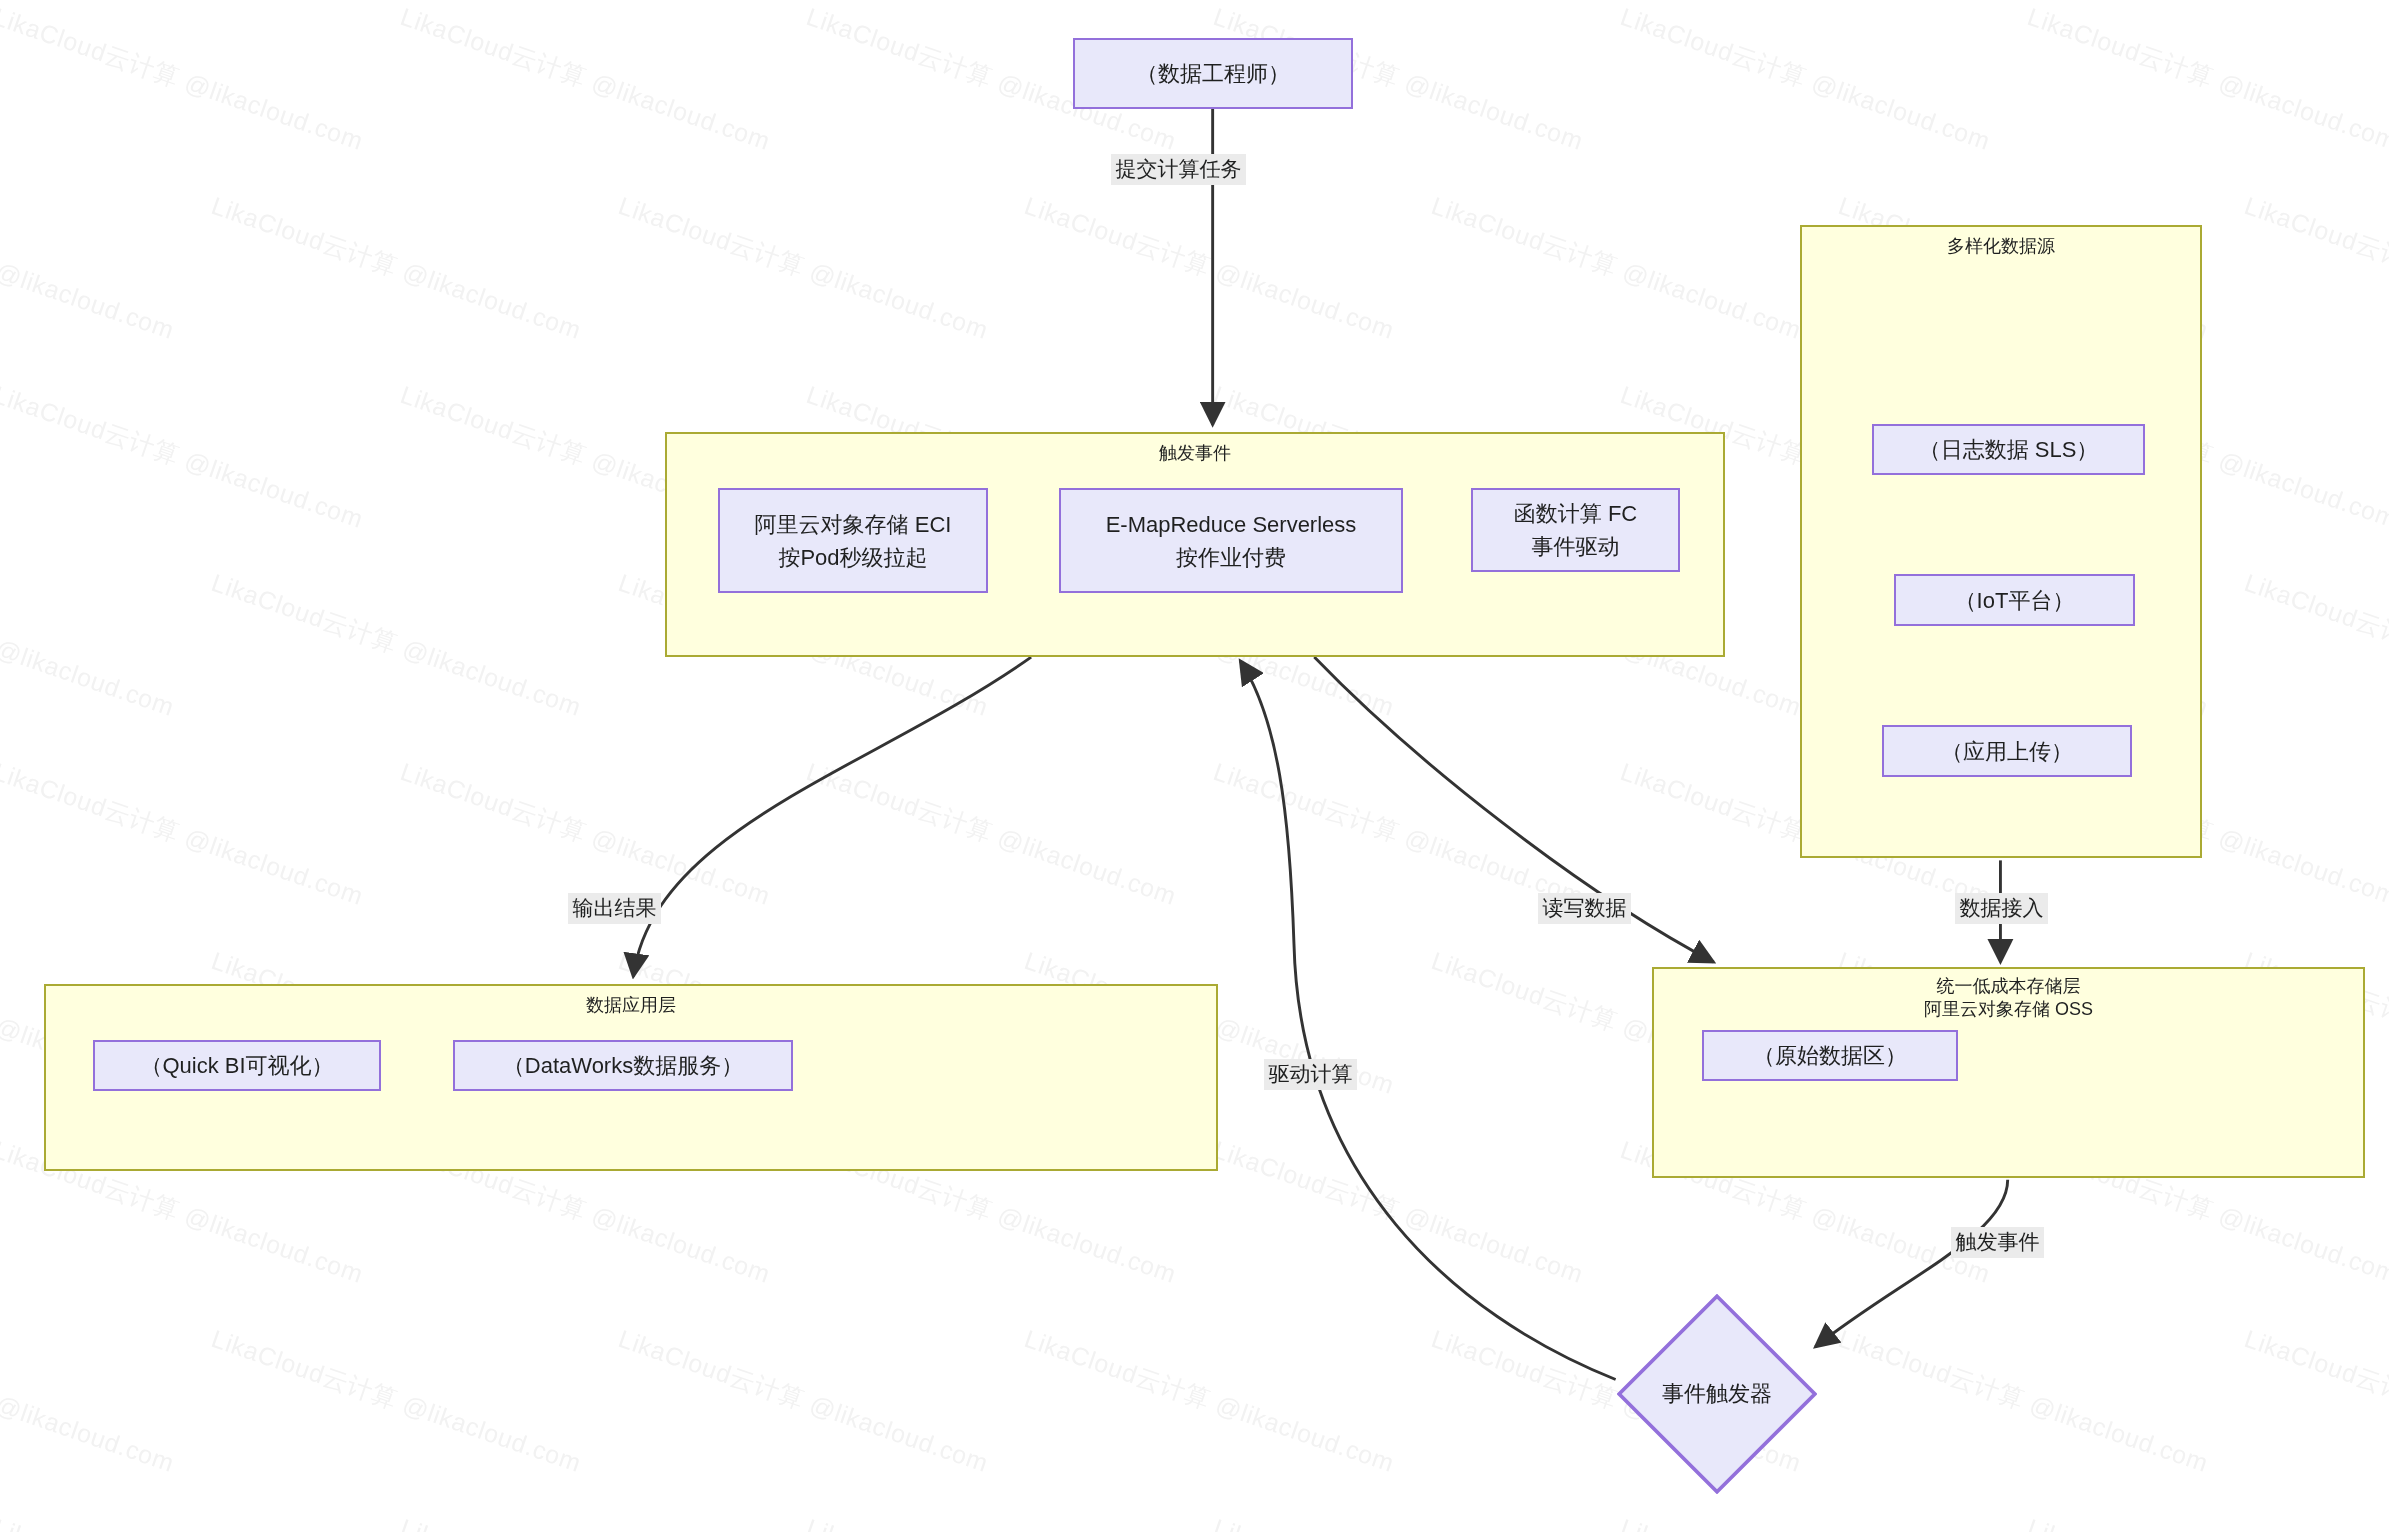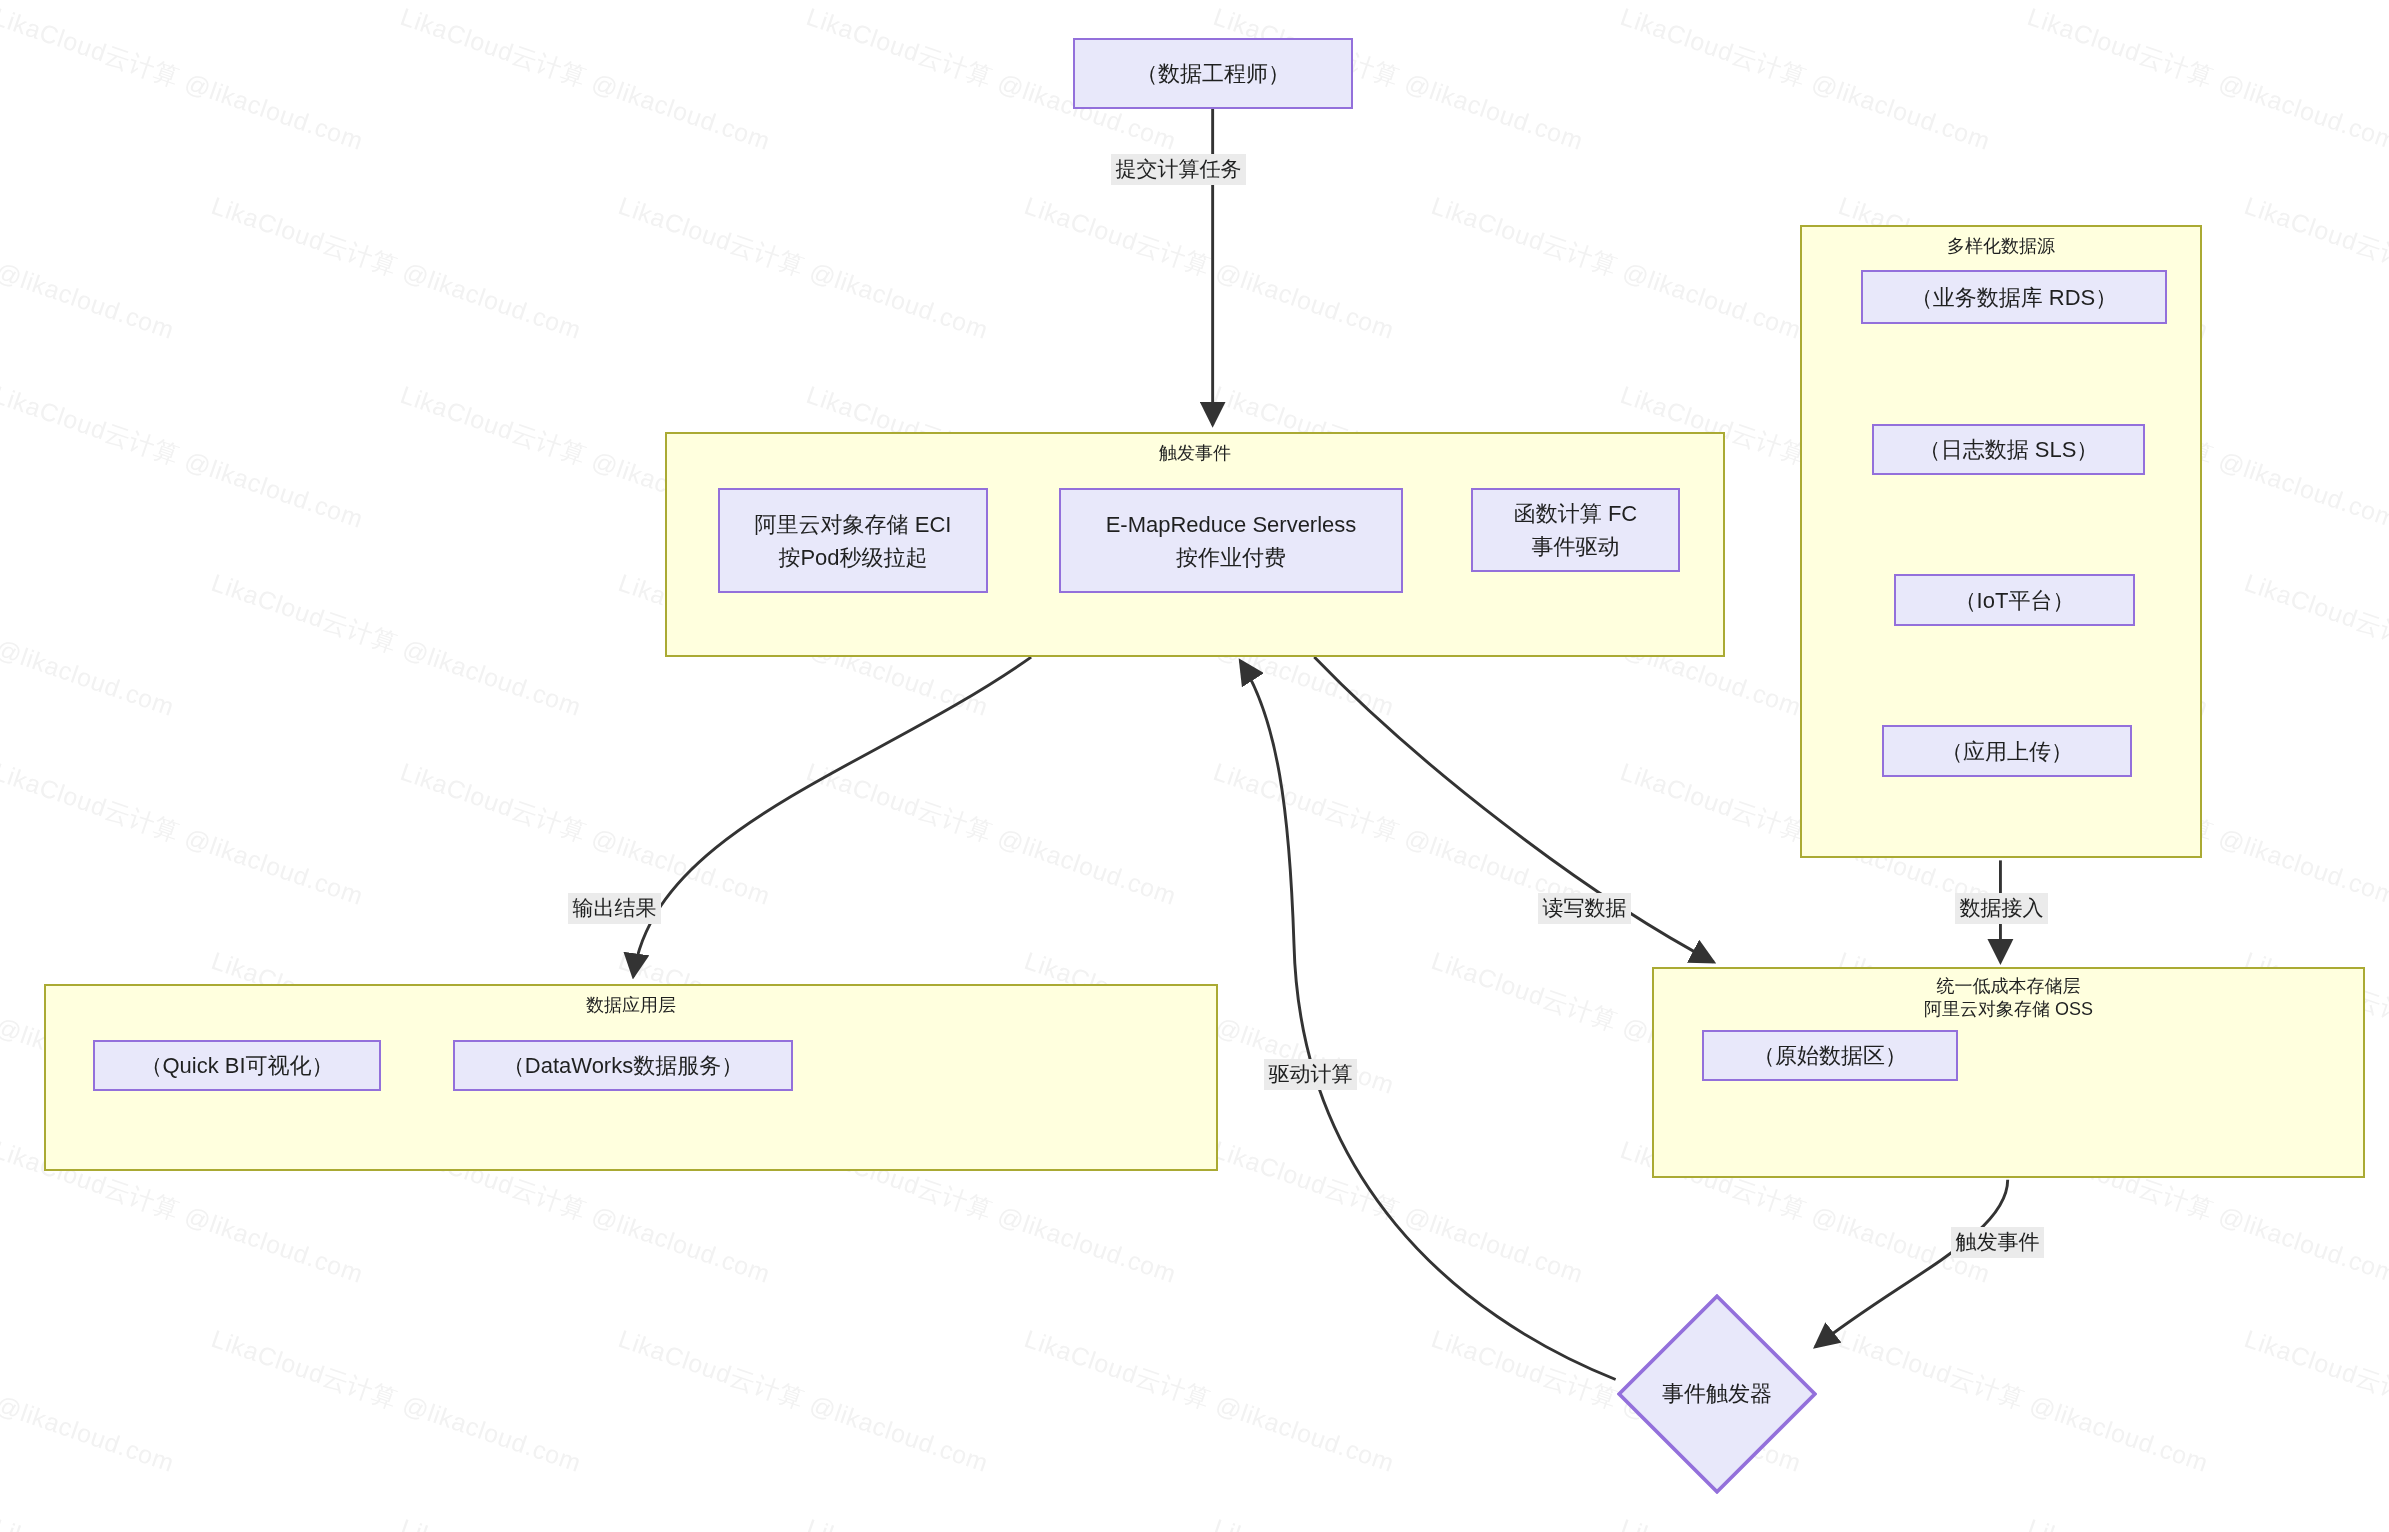--- a/index.html
+++ b/index.html
@@ -232,25 +232,20 @@
   <div class="node" style="left:1471px; top:488px; width:209px; height:84px;">
     <span class="lines">
       <span class="line">函数计算 FC</span>
       <span class="line">事件驱动</span>
     </span>
   </div>
 
   <div class="cluster" style="left:1800px; top:225px; width:402px; height:633px;"></div>
   <div class="cluster-title" style="left:1800px; top:235px; width:402px;">多样化数据源</div>
 
-  <div class="node" style="left:1861px; top:270px; width:306px; height:54px;">
-    <span class="lines">
-      <span class="line">（业务数据库 RDS）</span>
-    </span>
-  </div>
 
   <div class="node" style="left:1872px; top:424px; width:273px; height:51px;">
     <span class="lines">
       <span class="line">（日志数据 SLS）</span>
     </span>
   </div>
 
   <div class="node" style="left:1894px; top:574px; width:241px; height:52px;">
     <span class="lines">
       <span class="line">（IoT平台）</span>

